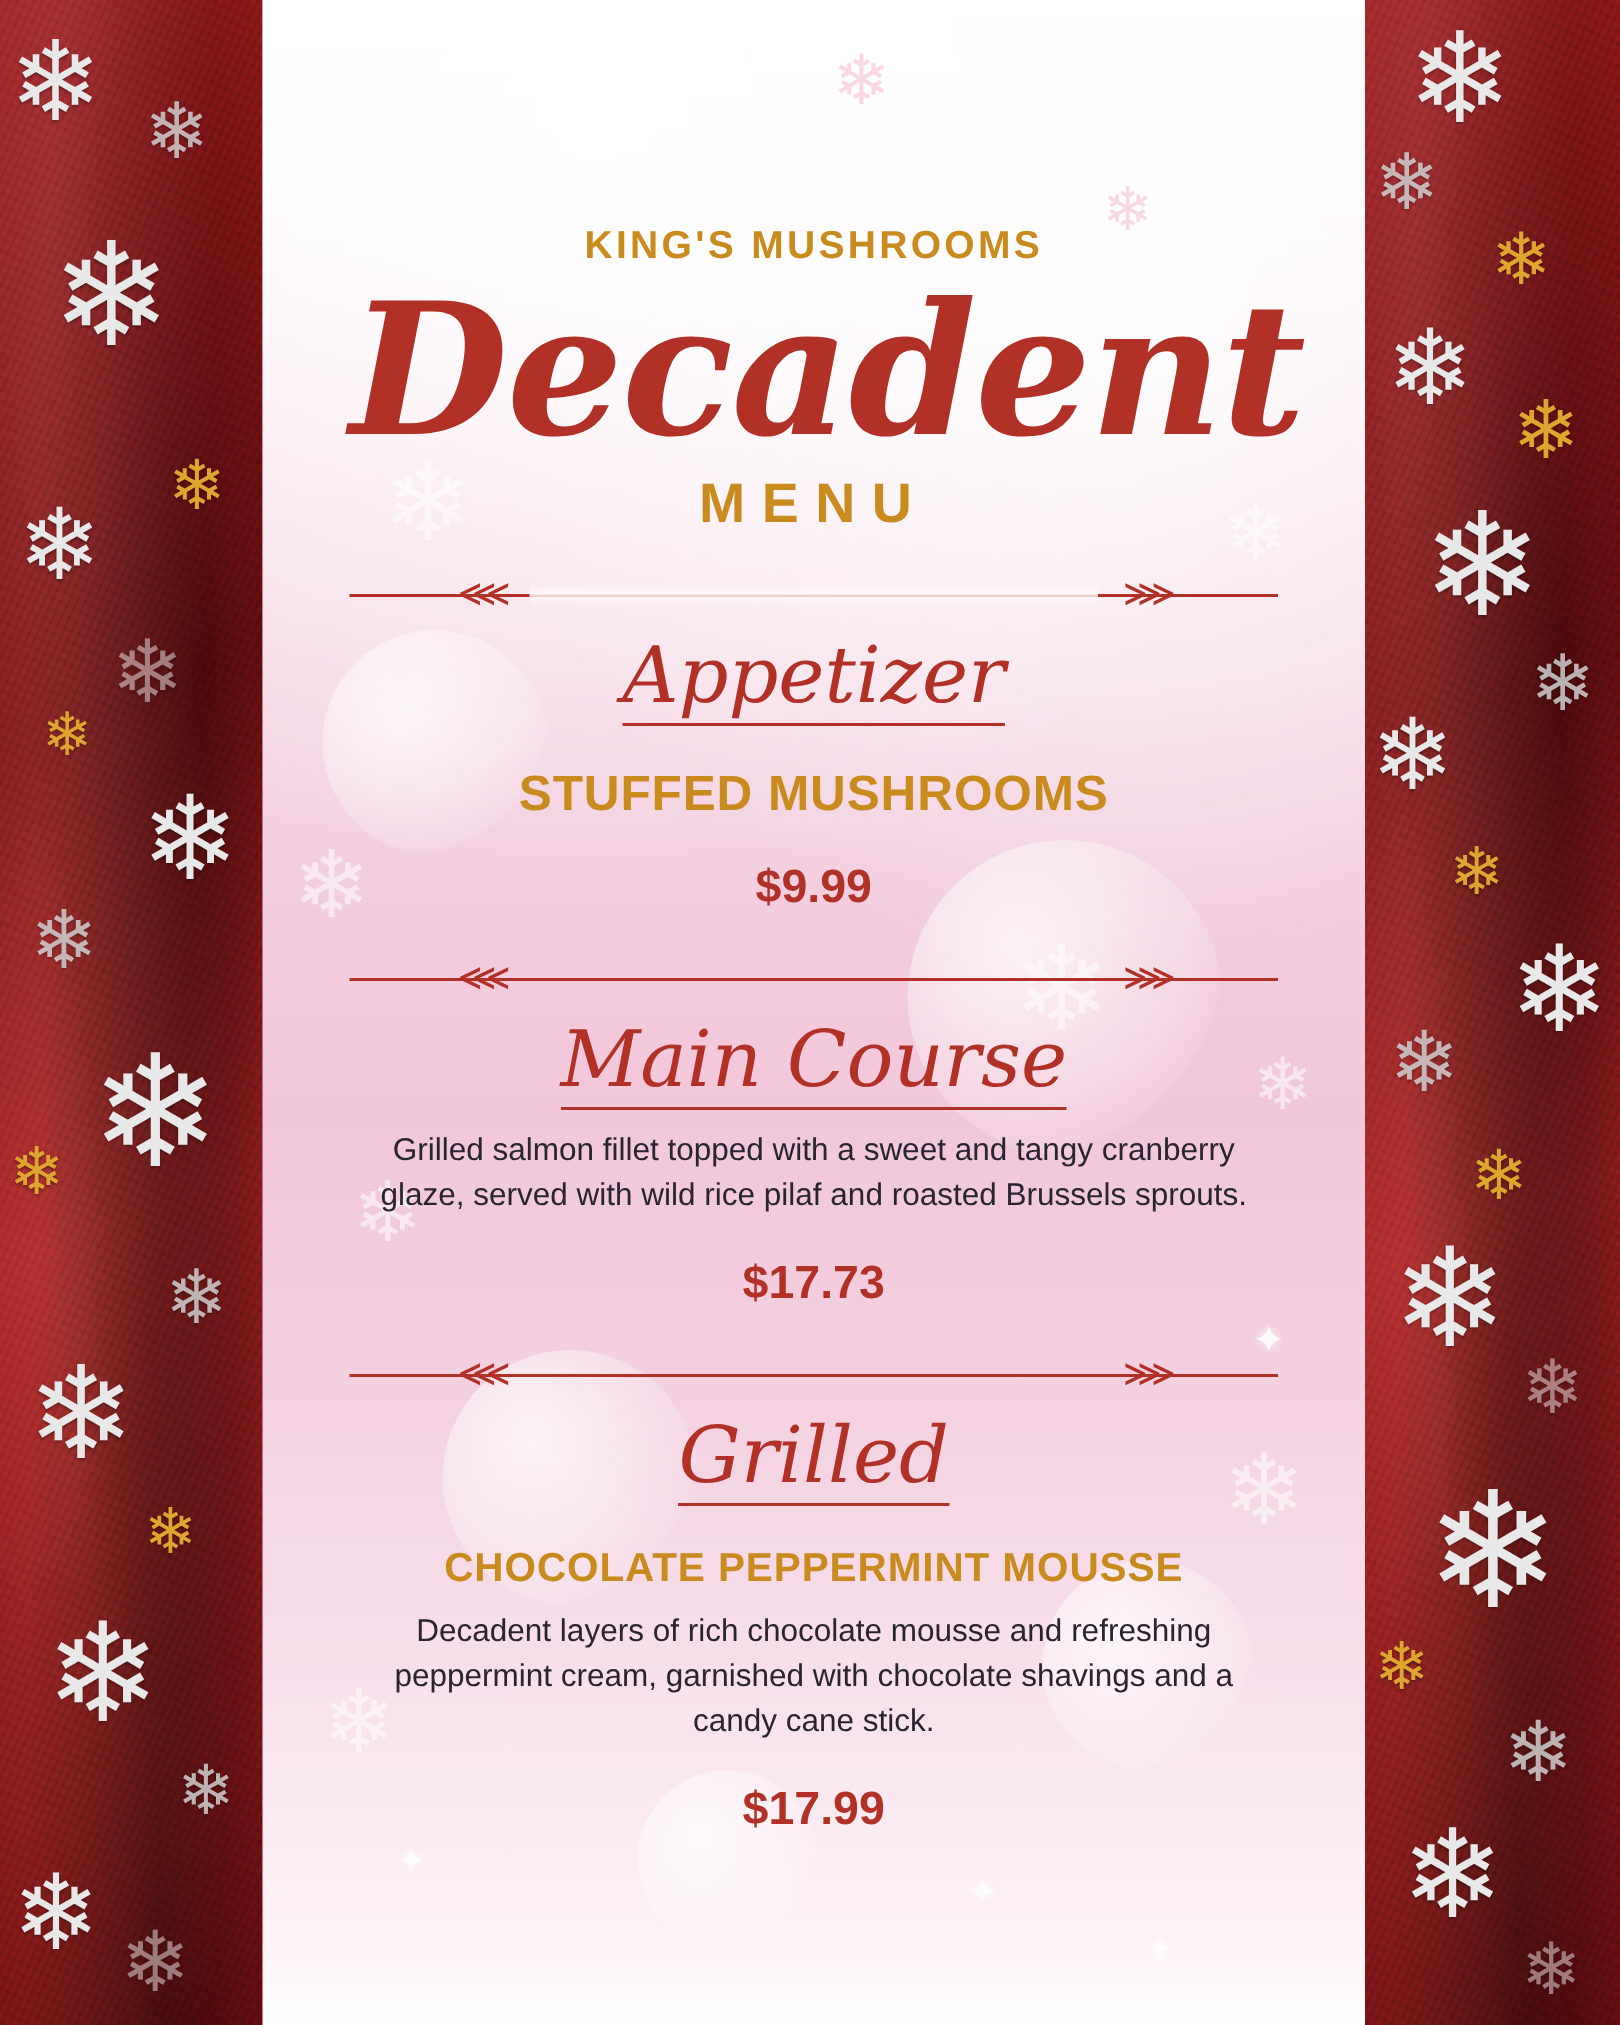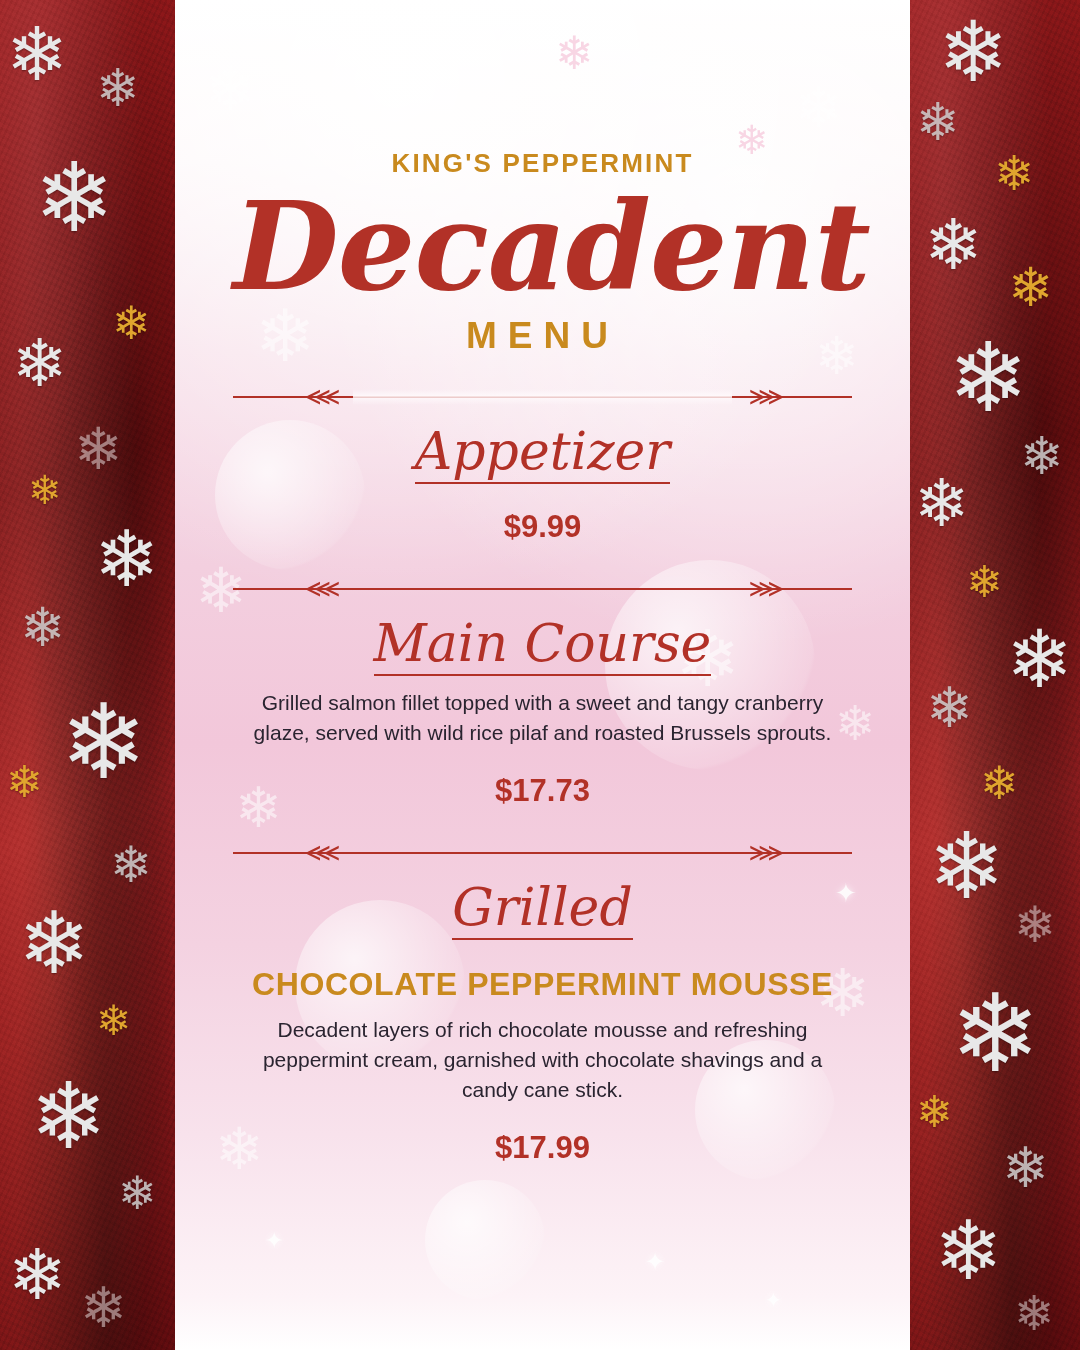--- a/index.html
+++ b/index.html
@@ -277,47 +277,48 @@
     <span class="soft-flake" style="left:60px;  top:780px; font-size:56px;">❄</span>
     <span class="soft-flake" style="left:640px; top:960px; font-size:66px;">❄</span>
     <span class="soft-flake" style="left:40px;  top:1120px;font-size:58px;">❄</span>
     <span class="sparkle" style="left:660px; top:880px; font-size:26px;">✦</span>
     <span class="sparkle" style="left:90px;  top:1230px;font-size:22px;">✦</span>
     <span class="sparkle" style="left:470px; top:1250px;font-size:24px;">✦</span>
     <span class="sparkle" style="left:590px; top:1290px;font-size:20px;">✦</span>
 
     <div class="content">
 
-      <div class="brand">KING'S PEPPERMINT</div>
+      <div class="brand">KING'S MUSHROOMS</div>
       <div class="christmas">Decadent</div>
       <div class="menu-word">MENU</div>
 
       <div class="divider">
         <div class="bar"></div>
         <div class="gap" style="background:linear-gradient(180deg,rgba(255,255,255,0) 0%,rgba(255,250,252,.9) 45%,rgba(255,255,255,0) 100%);"></div>
         <div class="chev l">⋘</div>
         <div class="chev r">⋙</div>
       </div>
       <div><span class="section-title">Appetizer</span></div>
+      <div class="dish-name">STUFFED MUSHROOMS</div>
       <div class="dish-price">$9.99</div>
 
       <div class="divider" style="margin-top:30px;">
         <div class="bar"></div>
         <div class="chev l">⋘</div>
         <div class="chev r">⋙</div>
       </div>
       <div><span class="section-title">Main Course</span></div>
       <div class="dish-desc">Grilled salmon fillet topped with a sweet and tangy cranberry glaze, served with wild rice pilaf and roasted Brussels sprouts.</div>
       <div class="dish-price">$17.73</div>
 
       <div class="divider" style="margin-top:30px;">
         <div class="bar"></div>
         <div class="chev l">⋘</div>
         <div class="chev r">⋙</div>
       </div>
       <div><span class="section-title">Grilled</span></div>
-      <div class="dish-name" style="font-size:32px;">CHOCOLATE PEPPERMINT MOUSSE</div>
+      <div class="dish-name" style="font-size:27px;">CHOCOLATE PEPPERMINT MOUSSE</div>
       <div class="dish-desc">Decadent layers of rich chocolate mousse and refreshing peppermint cream, garnished with chocolate shavings and a candy cane stick.</div>
       <div class="dish-price">$17.99</div>
 
     </div>
   </div>
 </div>
 
 </body></html>

